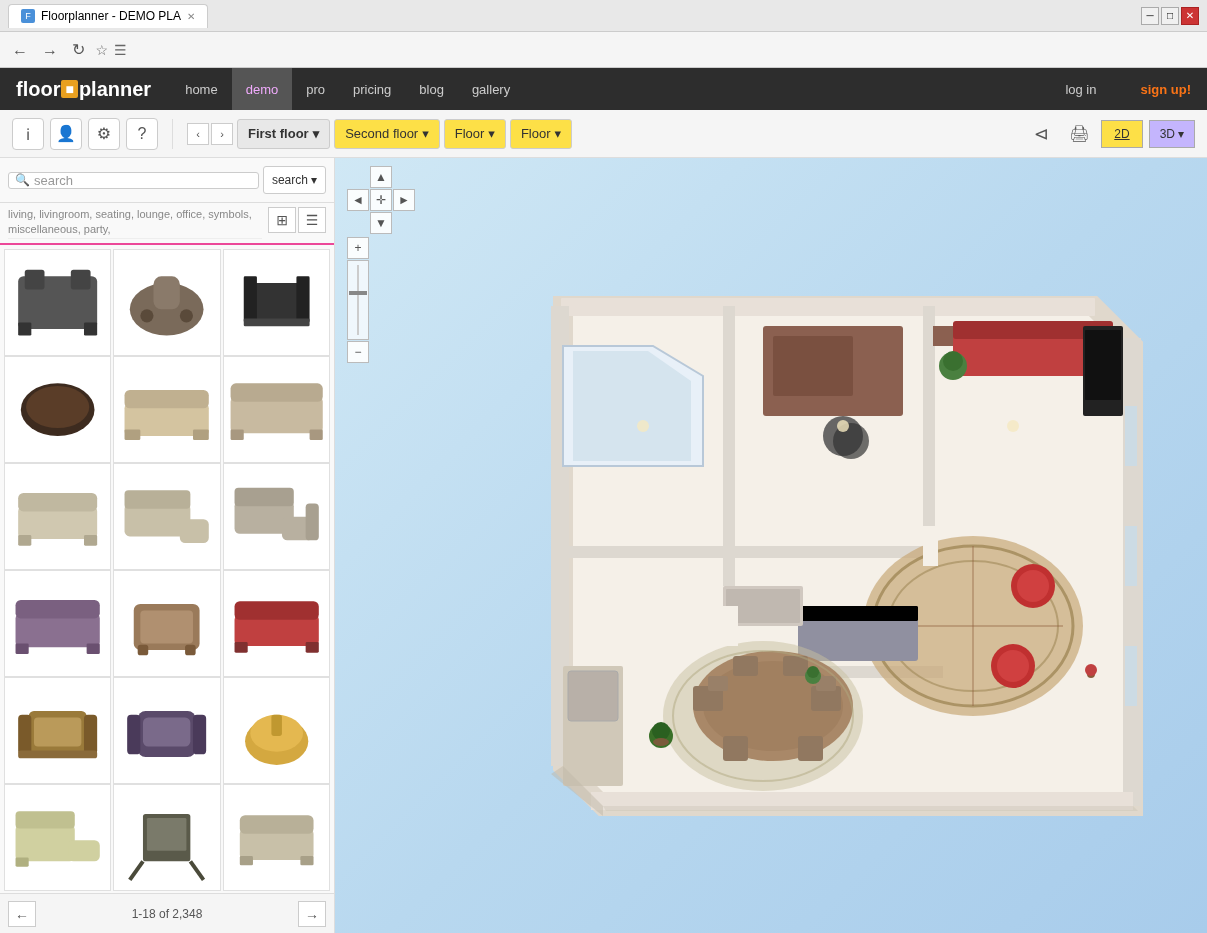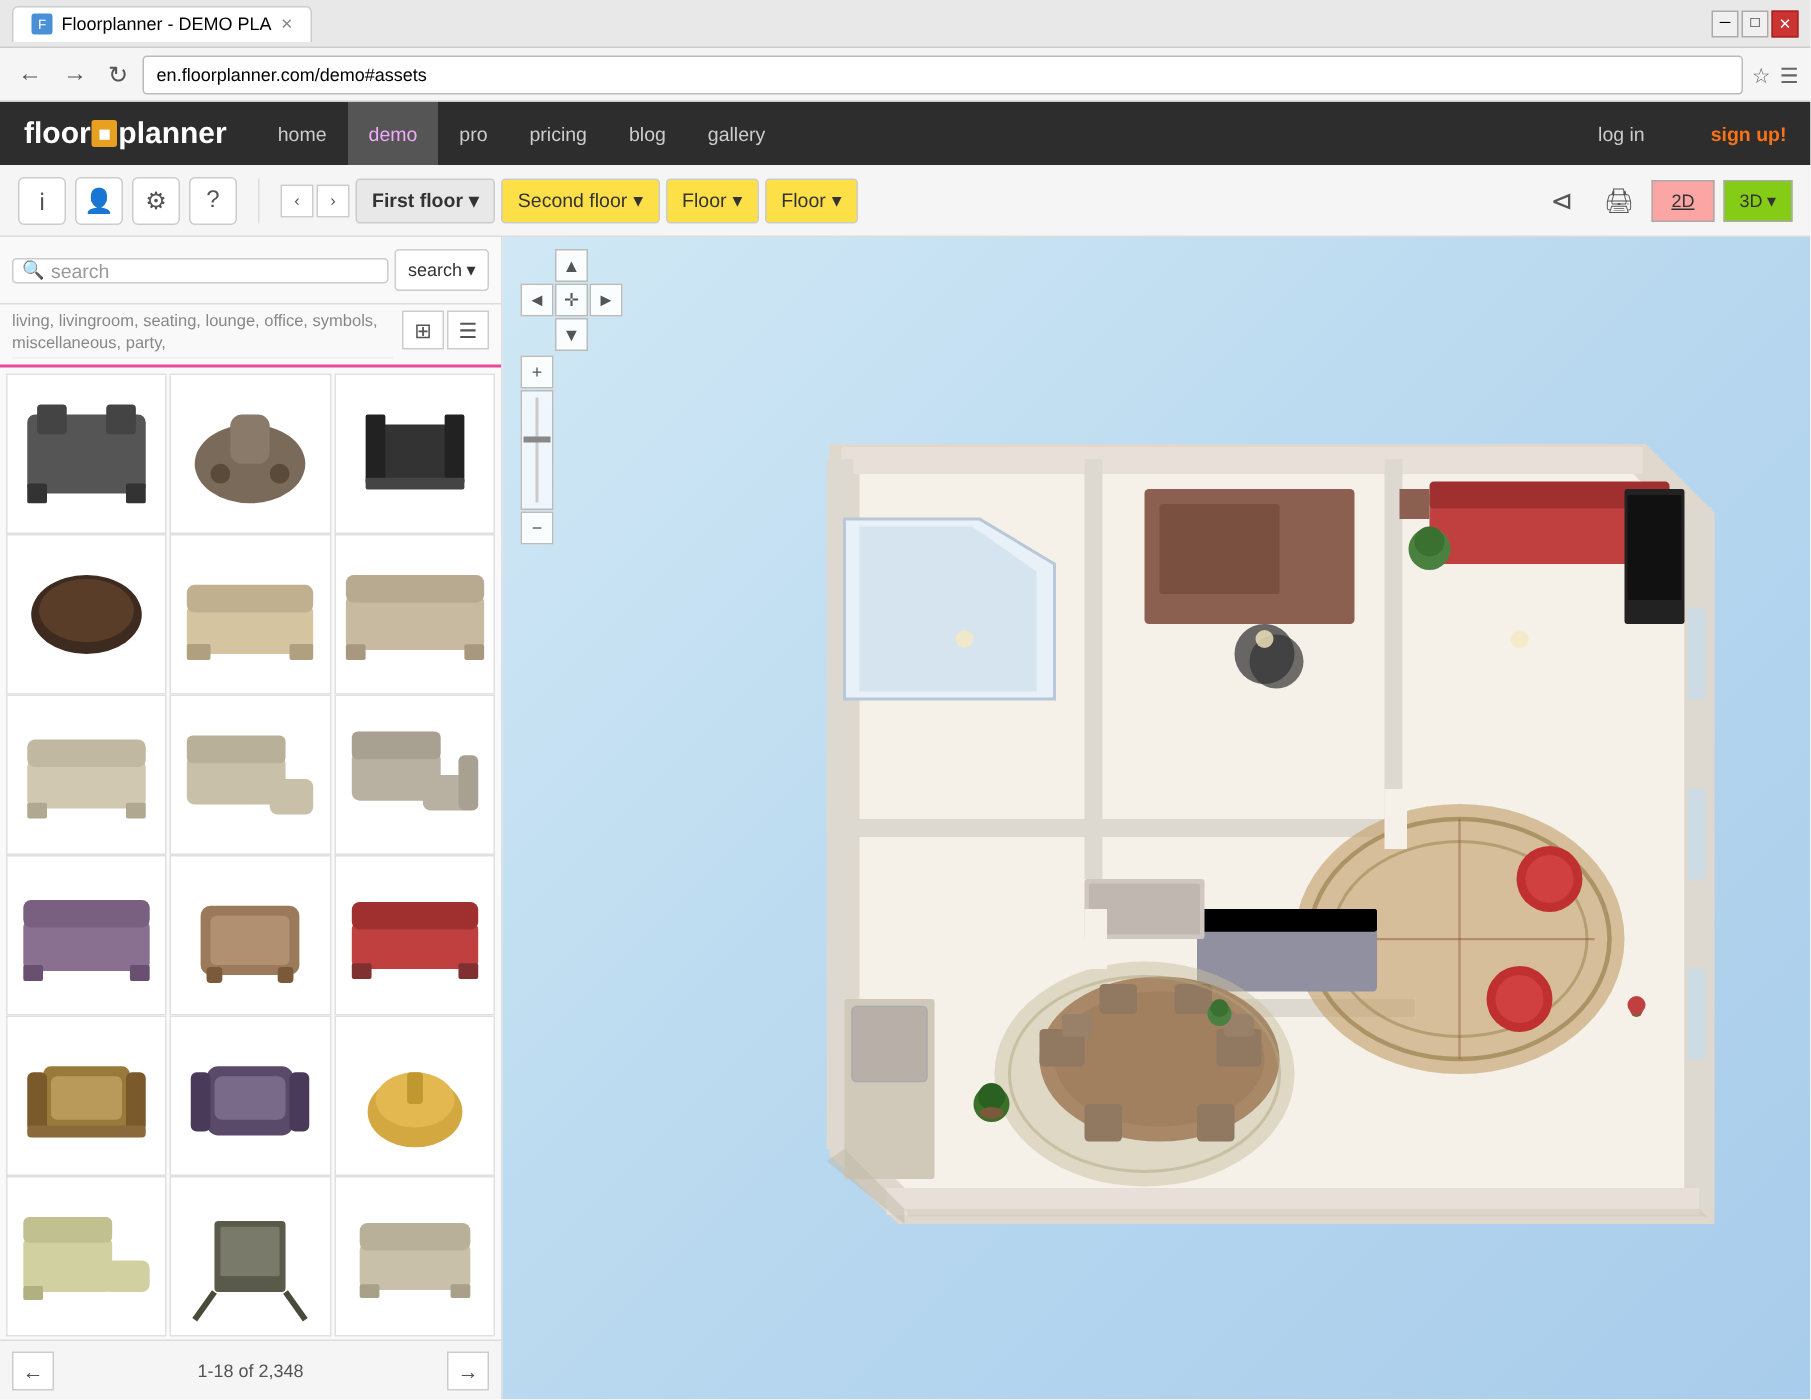--- a/index.html
+++ b/index.html
@@ -158,25 +158,25 @@
     }
     .toolbar-right { margin-left: auto; display: flex; align-items: center; gap: 6px; }
     .view-btn {
       height: 28px; padding: 0 12px;
       border: 1px solid #aaa;
       background: #fff;
       cursor: pointer;
       font-size: 12px;
       color: #333;
     }
-    .view-btn.active-view { background: #fca5a5; text-decoration: underline; }
+    .view-btn.active-view { background: #fde047; text-decoration: underline; }
     .view-3d-btn {
       height: 28px; padding: 0 10px;
       border: 1px solid #aaa;
-      background: #84cc16;
+      background: #c4b5fd;
       cursor: pointer;
       font-size: 12px;
       color: #333;
       display: flex; align-items: center; gap: 3px;
     }
 
     
     .main-content {
       display: flex;
       flex: 1;
@@ -343,21 +343,20 @@
     <button class="win-btn minimize">─</button>
     <button class="win-btn maximize">□</button>
     <button class="win-btn close">✕</button>
   </div>
 </div>
 
 <div class="browser-toolbar">
   <button class="nav-btn">←</button>
   <button class="nav-btn">→</button>
   <button class="nav-btn">↻</button>
-  <input class="address-bar" type="text" value="en.floorplanner.com/demo#assets" style="">
   <button class="browser-action-btn">☆</button>
   <button class="browser-action-btn">☰</button>
 </div>
 
 <div class="app-navbar">
   <div class="app-logo">
     <span class="logo-floor">floor</span>
     <span class="logo-box">■</span>
     <span class="logo-planner">planner</span>
   </div>

